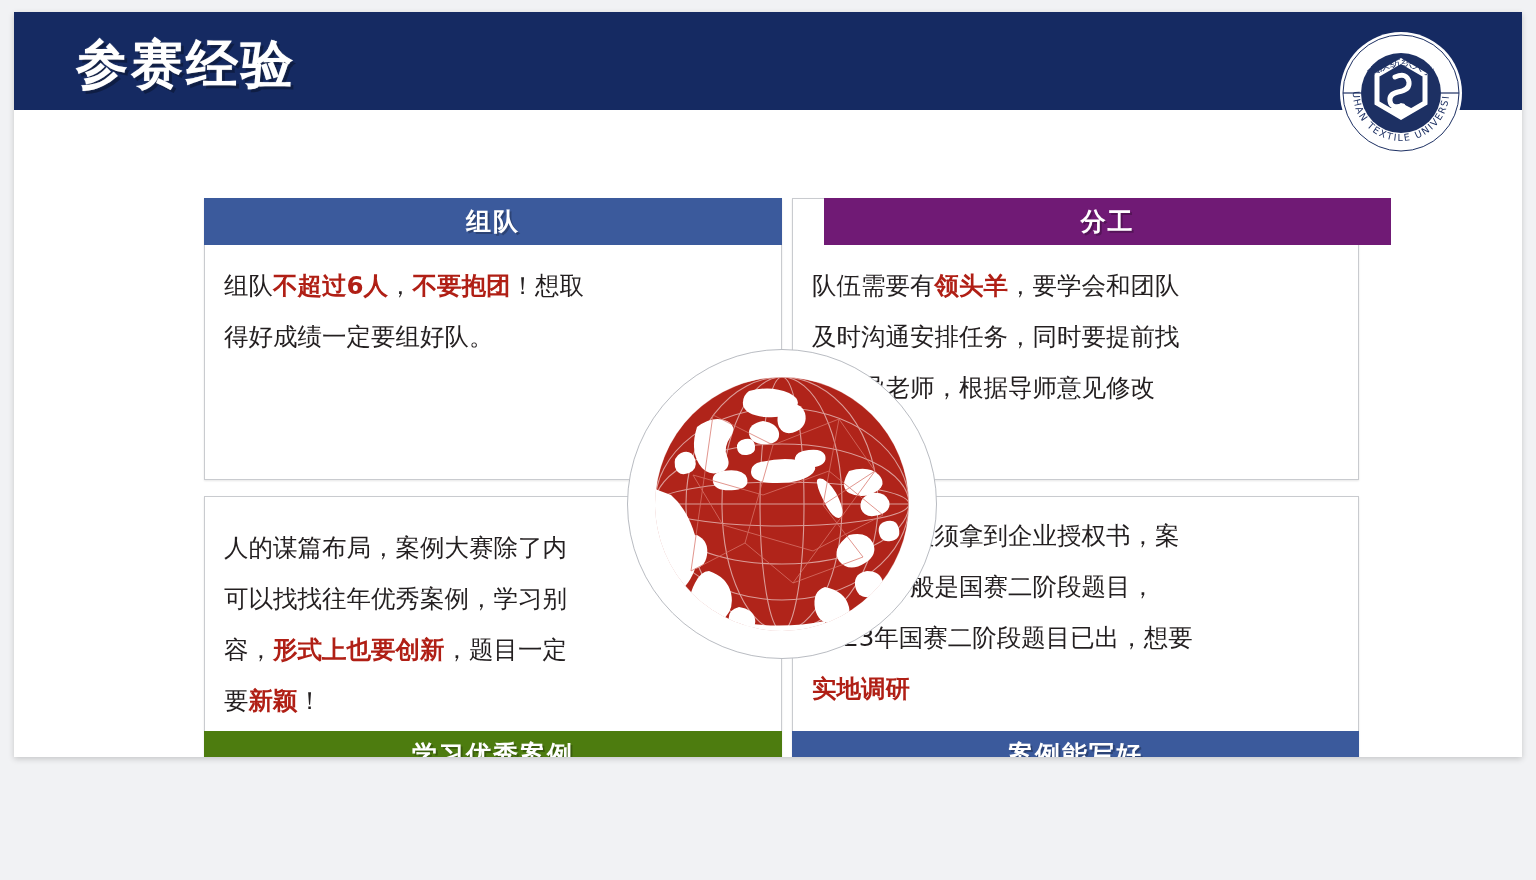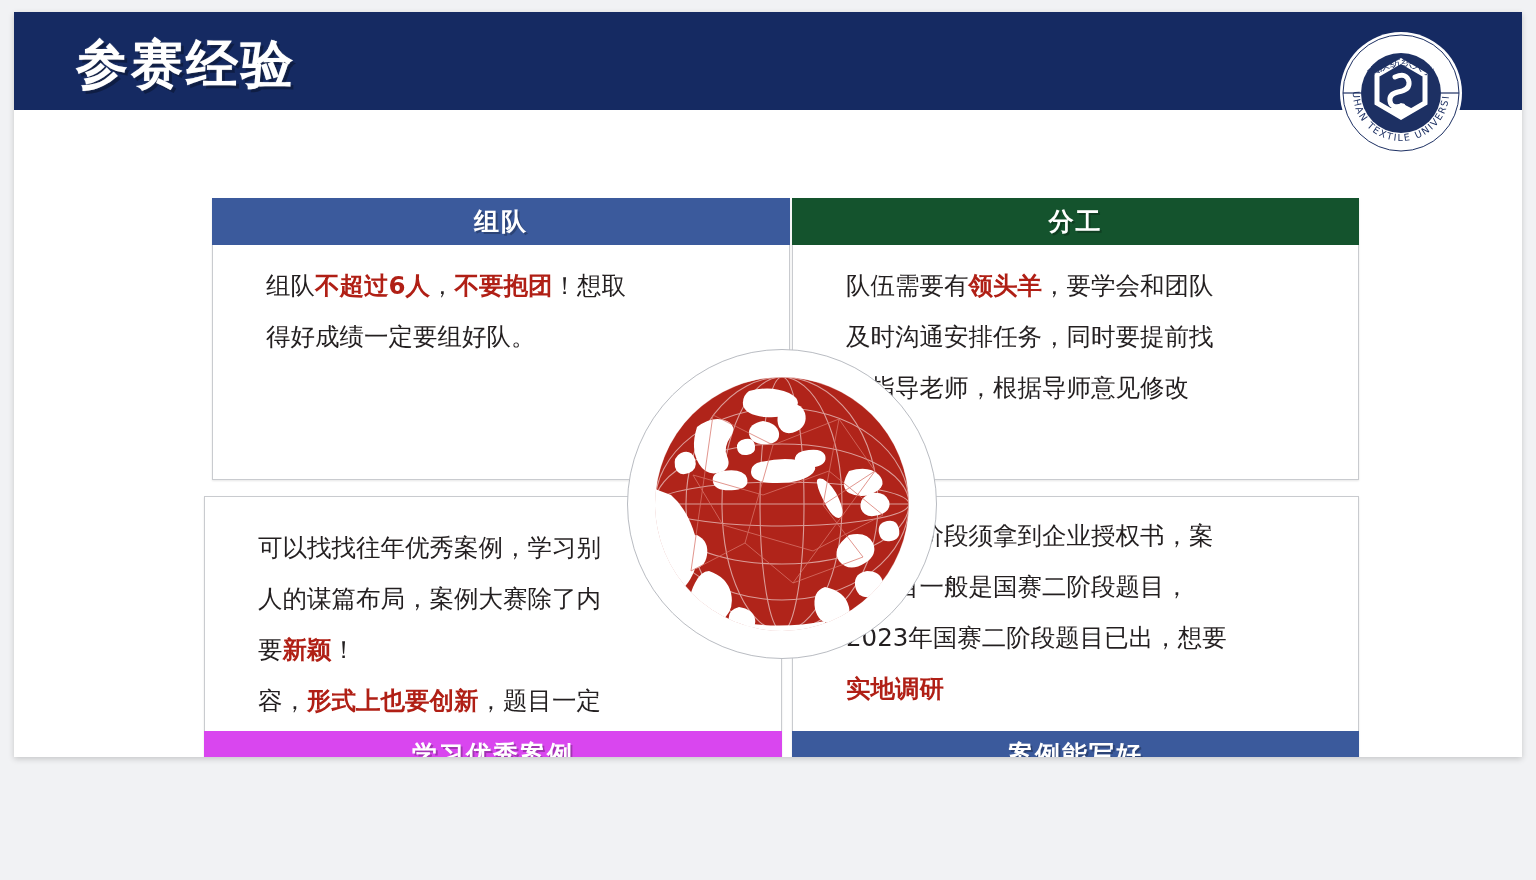--- a/index.html
+++ b/index.html
@@ -58,29 +58,29 @@
     text-shadow:2px 2px 0 rgba(0,0,0,0.25);
     box-sizing:border-box;
   }
   .qhead.top{top:0;}
   .qhead.bottom{bottom:0;}
   .hd-blue{background:#3b5a9c;}
   .hd-gray{background:#454955;}
 
   .qbody{
     position:absolute;left:0;width:100%;
-    padding:0 54px;box-sizing:border-box;
+    padding:0 20px;box-sizing:border-box;
     font-size:24.5px;line-height:51px;color:#231f20;
     font-family:"DejaVu Sans","Liberation Sans",sans-serif;
   }
   .qbody b{color:#b01f15;font-weight:bold;}
   .qbody .txt{display:block;}
 
   
-  #box-tl{left:198px;top:88px;width:578px;height:282px;}
+  #box-tl{left:190px;top:88px;width:578px;height:282px;}
   #box-tl .qbody{top:62px;}
   #box-tr{left:778px;top:88px;width:567px;height:282px;}
   #box-tr .qbody{top:62px;}
   #box-bl{left:190px;top:386px;width:578px;height:282px;}
   #box-bl .qbody{top:26px;}
   #box-br{left:778px;top:386px;width:567px;height:282px;}
   #box-br .qbody{top:14px;}
 
   
   #box-tl .cut{right:-105px;bottom:-105px;}
@@ -137,37 +137,37 @@
       <div class="qhead top hd-blue" style="background: rgb(59, 90, 156);">组队</div>
       <div class="qbody">
           <span class="txt"><span>组队</span><b>不超过6人</b><span>，</span><b>不要抱团</b><span>！想取</span></span>
           <span class="txt"><span>得好成绩一定要组好队。</span></span>
         </div>
     </div>
 
     <div class="qbox" id="box-tr">
       <div class="panel"></div>
       <div class="cut"></div>
-      <div class="qhead top hd-gray" style="background: #14532d;">分工</div>
+      <div class="qhead top hd-gray" style="background: #701a75; margin-left: 32px;">分工</div>
       <div class="qbody">
           <span class="txt"><span>队伍需要有</span><b>领头羊</b><span>，要学会和团队</span></span>
           <span class="txt"><span>及时沟通安排任务，同时要提前找</span></span>
           <span class="txt"><span>好指导老师，根据导师意见修改</span></span>
         </div>
     </div>
 
     <div class="qbox" id="box-bl">
       <div class="panel"></div>
       <div class="cut"></div>
-      <div class="qhead bottom hd-gray" style="background: #d946ef;">学习优秀案例</div>
-      <div class="qbody">
+      <div class="qhead bottom hd-gray" style="background: #4d7c0f;">学习优秀案例</div>
+      <div class="qbody">
+          <span class="txt"><span>人的谋篇布局，案例大赛除了内</span></span>
           <span class="txt"><span>可以找找往年优秀案例，学习别</span></span>
-          <span class="txt"><span>人的谋篇布局，案例大赛除了内</span></span>
+          <span class="txt"><span>容，</span><b>形式上也要创新</b><span>，题目一定</span></span>
           <span class="txt"><span>要</span><b>新颖</b><span>！</span></span>
-          <span class="txt"><span>容，</span><b>形式上也要创新</b><span>，题目一定</span></span>
         </div>
     </div>
 
     <div class="qbox" id="box-br">
       <div class="panel"></div>
       <div class="cut"></div>
       <div class="qhead bottom hd-blue" style="background: rgb(59, 90, 156);">案例能写好</div>
       <div class="qbody">
           <span class="txt"><span>省赛二阶段须拿到企业授权书，案</span></span>
           <span class="txt"><span>例题目一般是国赛二阶段题目，</span></span>

